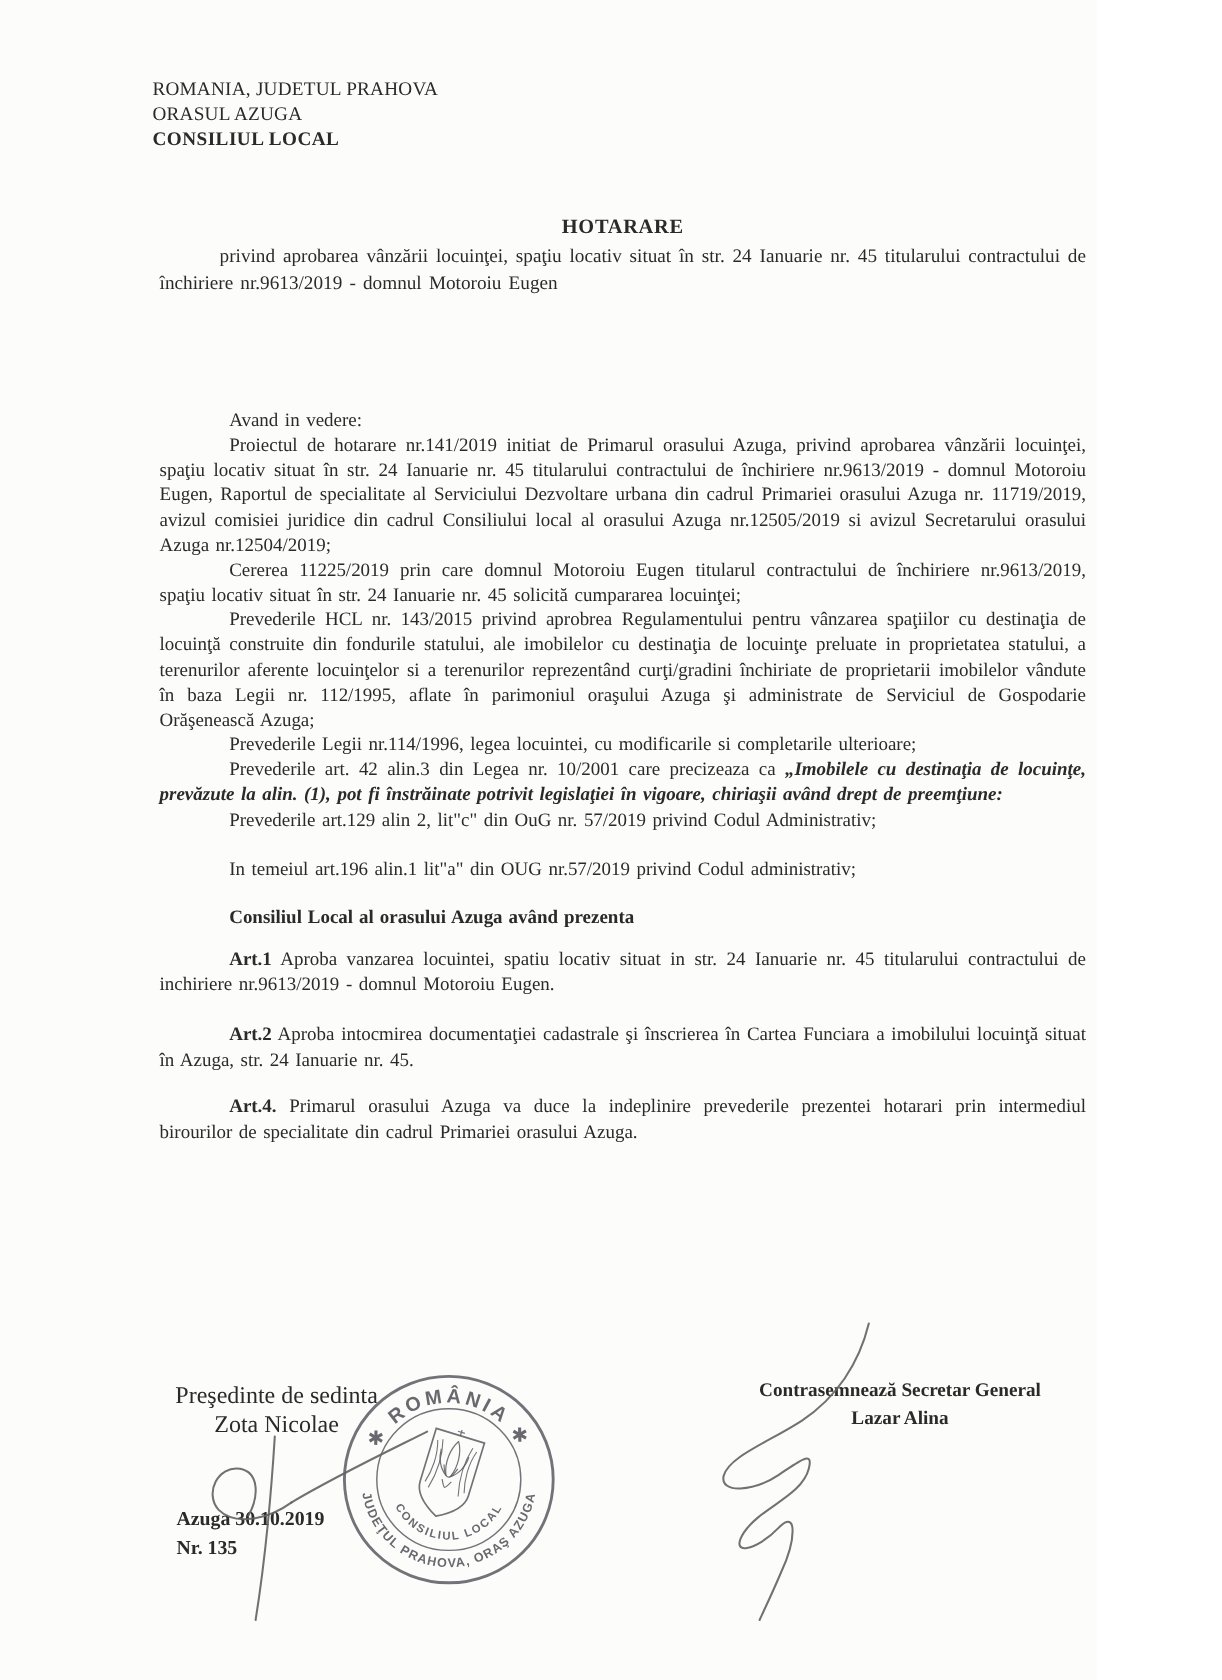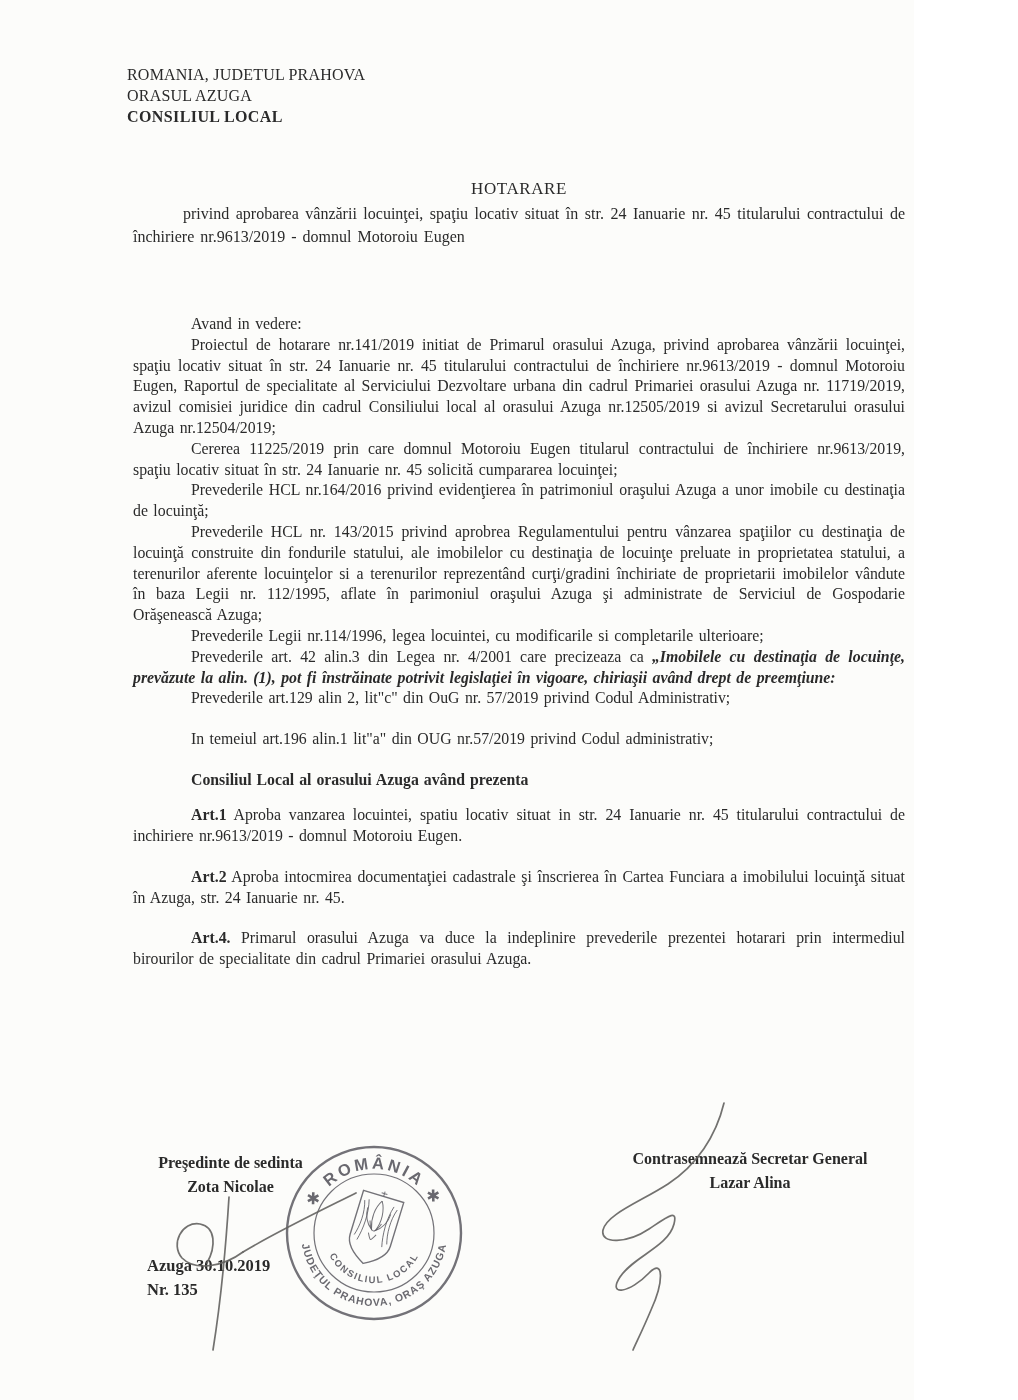--- a/index.html
+++ b/index.html
@@ -8,36 +8,36 @@
   html,body{margin:0;padding:0;}
   .page{
     position:relative; width:914px; height:1400px; background:var(--paper);
     overflow:hidden; font-family:"Liberation Serif","DejaVu Serif",serif;
     color:var(--ink);
   }
   .header{position:absolute; left:127px; top:64px; font-size:16px; line-height:21px; letter-spacing:.2px;}
   .header .org{font-weight:bold; letter-spacing:.4px;}
 
   .titleblock{position:absolute; left:133px; top:179px; width:772px; font-size:16px;}
-  .doc-title{margin:0 0 3px 0; text-align:center; font-weight:normal; font-size:17px; letter-spacing:.6px;}
+  .doc-title{margin:0 0 3px 0; text-align:center; font-weight:bold; font-size:17px; letter-spacing:.6px;}
   .subtitle{margin:0; text-align:justify; text-indent:50px; line-height:23px; word-spacing:2px;}
 
-  .bodytext{position:absolute; left:133px; top:314px; width:772px; font-size:15.8px; line-height:20.8px;}
+  .bodytext{position:absolute; left:133px; top:341px; width:772px; font-size:15.8px; line-height:20.8px;}
   .para{margin:0; text-align:justify; text-indent:58px; word-spacing:1.5px;}
   .quote{font-weight:bold; font-style:italic;}
   .temei{margin-top:20px;}
   .adopt{margin-top:20px; font-weight:bold; text-align:left; word-spacing:1px;}
   .hot{margin-top:22px; text-align:center; font-weight:bold; letter-spacing:1.5px; font-size:16.3px; text-indent:0;}
   .article{margin-top:14px;}
   .article.sp{margin-top:21px;}
   .article.sp2{margin-top:19px;}
   .art-label{font-weight:bold;margin-top:34px;}
 
   .sig-left{position:absolute; left:138px; top:1151px; width:185px; text-align:center;
-            font-weight:bold; font-size:16px; line-height:24px;}
+            font-weight:normal; font-size:20px; line-height:24px;}
   .sig-right{position:absolute; left:605px; top:1147px; width:290px;
              font-weight:bold; font-size:16px; line-height:24px;text-align:center;}
   .sig-right .name{}
   .footer{position:absolute; left:147px; top:1254px; font-weight:bold; font-size:16.5px; line-height:24px;}
 
   .stamp-svg{position:absolute; left:284px; top:1144px; width:180px; height:178px;}
   .stamp-line{fill:none; stroke:var(--stamp_ink); opacity:.85;}
   .stamp-text{fill:var(--stamp_ink); opacity:.9; font-family:"Liberation Sans","DejaVu Sans",sans-serif; font-weight:bold;}
   .sig-overlay{position:absolute; left:0; top:0; width:1018px; height:1400px; pointer-events:none;}
   .sig-stroke{fill:none; stroke:var(--signature_ink); stroke-width:1.7; stroke-linecap:round; opacity:.9;}
@@ -55,24 +55,23 @@
 
   <div class="titleblock">
     <p class="doc-title">HOTARARE</p>
     <p class="subtitle">privind aprobarea  vânzării locuinţei, spaţiu locativ situat în str. 24 Ianuarie nr. 45 titularului contractului de închiriere nr.9613/2019  - domnul Motoroiu Eugen</p>
   </div>
 
   <div class="bodytext">
     <p class="para">Avand in vedere:</p>
     <p class="para">Proiectul de hotarare nr.141/2019 initiat de Primarul orasului Azuga,  privind aprobarea vânzării locuinţei, spaţiu locativ situat în str. 24 Ianuarie nr. 45 titularului contractului de închiriere nr.9613/2019 - domnul Motoroiu Eugen, Raportul de specialitate al Serviciului Dezvoltare urbana din cadrul Primariei orasului Azuga nr. 11719/2019, avizul comisiei juridice  din cadrul Consiliului local al orasului Azuga nr.12505/2019 si avizul  Secretarului orasului Azuga nr.12504/2019;</p>
     <p class="para">Cererea 11225/2019 prin care domnul Motoroiu Eugen titularul contractului de închiriere nr.9613/2019, spaţiu locativ situat în str. 24 Ianuarie nr. 45 solicită cumpararea locuinţei;</p>
-    <p class="para">Prevederile HCL nr.164/2016 privind evidenţierea în patrimoniul oraşului Azuga a unor imobile cu destinaţia de locuinţă;</p>
     <p class="para">Prevederile HCL nr. 143/2015 privind aprobrea Regulamentului pentru vânzarea spaţiilor cu destinaţia de locuinţă construite din fondurile statului, ale imobilelor cu destinaţia de locuinţe preluate in proprietatea statului, a terenurilor aferente locuinţelor si a terenurilor reprezentând curţi/gradini închiriate de proprietarii imobilelor vândute în baza Legii nr. 112/1995, aflate în parimoniul oraşului Azuga şi administrate de Serviciul de Gospodarie Orăşenească Azuga;</p>
     <p class="para">Prevederile Legii nr.114/1996, legea locuintei, cu modificarile si completarile ulterioare;</p>
-    <p class="para"><span>Prevederile art. 42 alin.3 din Legea nr. 4/2001 care precizeaza ca</span> <span class="quote">„Imobilele cu destinaţia de locuinţe, prevăzute la alin. (1), pot fi înstrăinate potrivit legislaţiei în vigoare, chiriaşii având drept de preemţiune:</span></p>
+    <p class="para"><span>Prevederile art. 42 alin.3 din Legea nr. 10/2001 care precizeaza ca</span> <span class="quote">„Imobilele cu destinaţia de locuinţe, prevăzute la alin. (1), pot fi înstrăinate potrivit legislaţiei în vigoare, chiriaşii având drept de preemţiune:</span></p>
     <p class="para">Prevederile art.129 alin 2, lit"c" din OuG nr. 57/2019 privind Codul Administrativ;</p>
     <p class="para temei">In temeiul art.196 alin.1 lit"a" din OUG nr.57/2019 privind Codul administrativ;</p>
     <p class="para adopt">Consiliul Local al orasului Azuga având prezenta</p>
 
     <p class="para article"><span class="art-label">Art.1</span> <span>Aproba  vanzarea locuintei, spatiu locativ situat in  str. 24 Ianuarie nr. 45 titularului contractului de inchiriere  nr.9613/2019 -  domnul Motoroiu Eugen.</span></p>
     <p class="para article sp"><span class="art-label">Art.2</span> <span>Aproba intocmirea documentaţiei cadastrale şi înscrierea în Cartea Funciara a imobilului locuinţă situat în Azuga, str. 24 Ianuarie nr. 45.</span></p>
     <p class="para article sp2"><span class="art-label">Art.4.</span> <span>Primarul orasului Azuga va duce la indeplinire prevederile prezentei hotarari prin intermediul birourilor de specialitate din cadrul Primariei orasului Azuga.</span></p>
   </div>
 
   <div class="sig-left">

